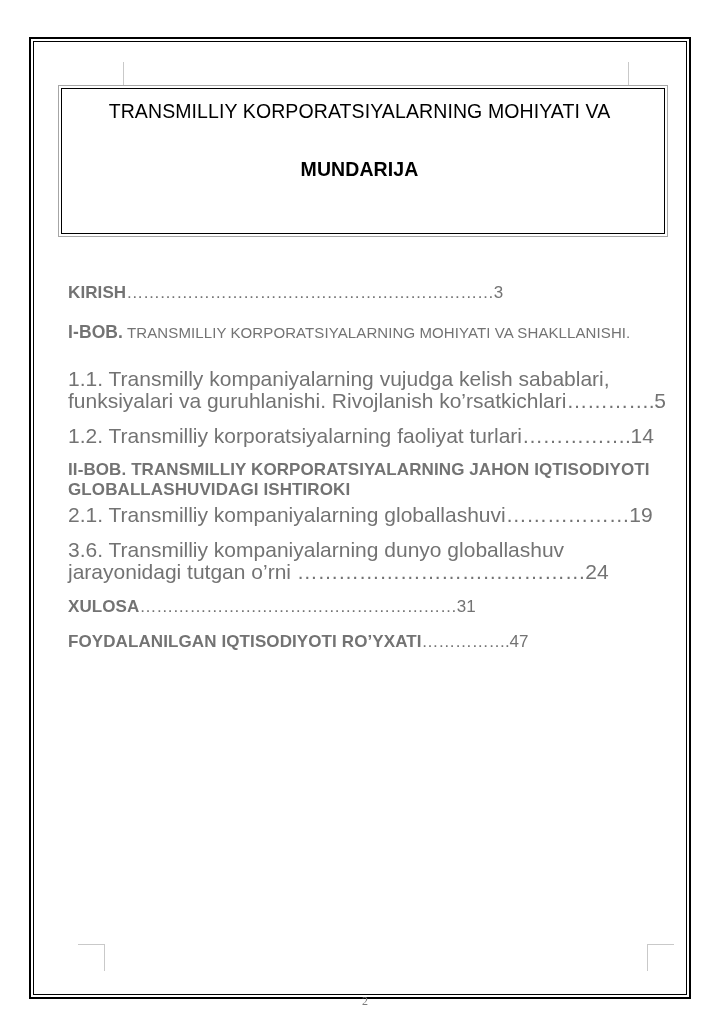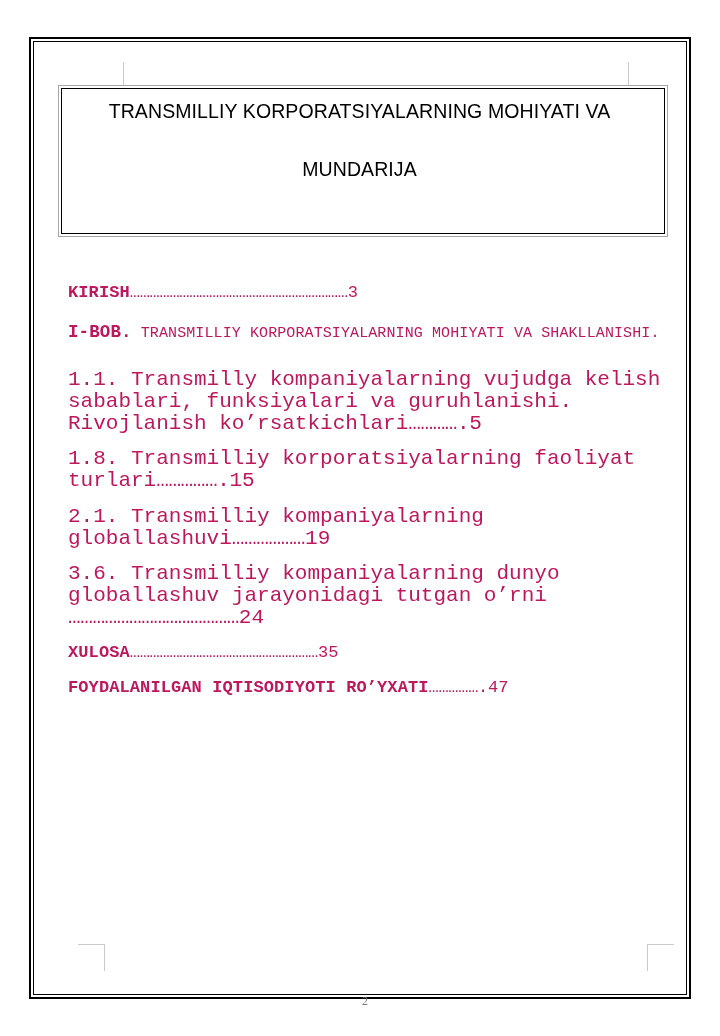--- a/index.html
+++ b/index.html
@@ -76,32 +76,32 @@
     line-height: 29px;
     color: #000000;
     font-weight: 400;
     letter-spacing: 0.1px;
   }
   .title-gap { height: 29px; }
   .subtitle-line {
     font-size: 19.5px;
     line-height: 29px;
     color: #000000;
-    font-weight: 400;
+    font-weight: 700;
     letter-spacing: 0.1px;
   }
 
   
   #toc {
     position: absolute;
     left: 34px;
     top: 240px;
     width: 600px;
   }
-  .toc-entry { color: #be185d; font-family: Liberation Mono, monospace; }
+  .toc-entry { color: #737373; }
 
   
   .entry-major {
     font-size: 17px;
     line-height: 22px;
     font-weight: 600;
     margin-bottom: 13px;
     letter-spacing: 0.1px;
   }
   .entry-major .leader { font-weight: 400; letter-spacing: -0.3px; }
@@ -129,21 +129,21 @@
     letter-spacing: 0.1px;
   }
 
   
   .entry-sub {
     font-size: 21px;
     line-height: 22px;
     font-weight: 400;
     margin-bottom: 13px;
   }
-  .entry-sub.tight-top { margin-top: 14px; }
+  .entry-sub.tight-top { margin-top: 4px; }
   .entry-sub .leader { letter-spacing: -0.4px; }
 
   
   #page-number {
     position: absolute;
     left: 0;
     top: 952px;
     width: 662px;
     text-align: center;
     font-family: "Liberation Serif", serif;
@@ -178,34 +178,37 @@
 
       <div class="toc-entry entry-chapter-mixed">
         <span class="lead">I-BOB.</span><span> TRANSMILLIY KORPORATSIYALARNING MOHIYATI VA SHAKLLANISHI.</span>
       </div>
 
       <div class="toc-entry entry-sub">
         <span>1.1. Transmilly kompaniyalarning vujudga kelish sabablari, funksiyalari va guruhlanishi. Rivojlanish ko’rsatkichlari</span><span class="leader">………….</span><span>5</span>
       </div>
 
       <div class="toc-entry entry-sub">
-        <span>1.8. Transmilliy korporatsiyalarning faoliyat turlari</span><span class="leader">…………….</span><span>15</span>
-      </div>
-
+        <span>1.2. Transmilliy korporatsiyalarning faoliyat turlari</span><span class="leader">…………….</span><span>14</span>
+      </div>
+
+      <div class="toc-entry entry-chapter-bold">
+        <span>II-BOB. TRANSMILLIY KORPORATSIYALARNING JAHON IQTISODIYOTI GLOBALLASHUVIDAGI ISHTIROKI</span>
+      </div>
 
       <div class="toc-entry entry-sub tight-top">
         <span>2.1. Transmilliy kompaniyalarning globallashuvi</span><span class="leader">………………</span><span>19</span>
       </div>
 
       <div class="toc-entry entry-sub">
         <span>3.6. Transmilliy kompaniyalarning dunyo globallashuv jarayonidagi tutgan o’rni </span><span class="leader">……………………………………</span><span>24</span>
       </div>
 
       <div class="toc-entry entry-major">
-        <span>XULOSA</span><span class="leader">…………………………………………………</span><span class="pageno">35</span>
+        <span>XULOSA</span><span class="leader">…………………………………………………</span><span class="pageno">31</span>
       </div>
 
       <div class="toc-entry entry-major">
         <span>FOYDALANILGAN IQTISODIYOTI RO’YXATI</span><span class="leader">…………….</span><span class="pageno">47</span>
       </div>
 
     </div>
 
     <div id="page-number">2</div>
 

